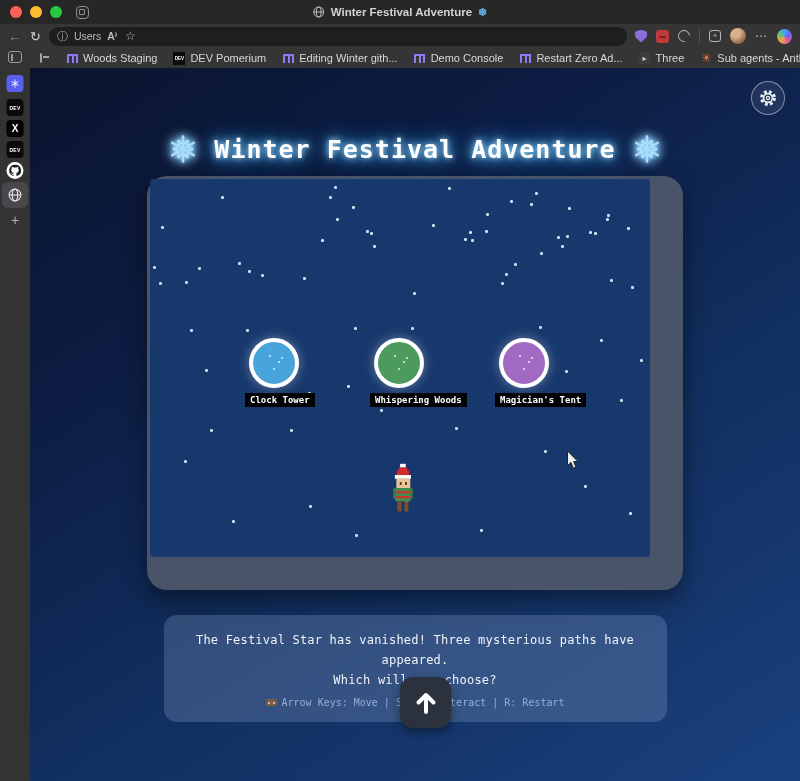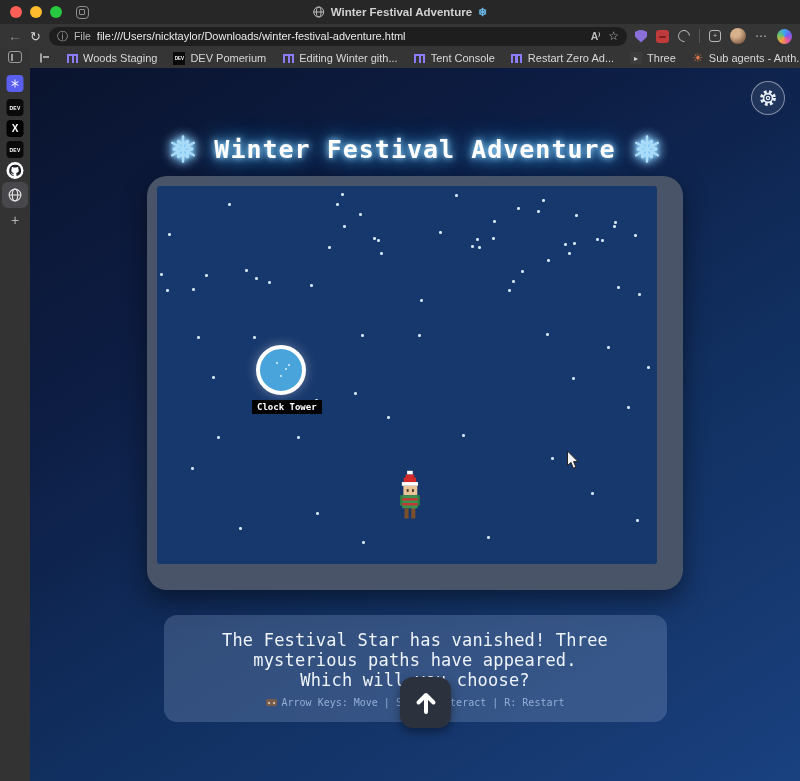--- a/index.html
+++ b/index.html
@@ -81,34 +81,34 @@
           font-family:"DejaVu Sans Mono", monospace; }
   .settings-btn { position:absolute; top:13px; right:15px; width:34px; height:34px; border-radius:50%;
                   border:1.5px solid rgba(255,255,255,.45); background:rgba(255,255,255,.08);
                   display:flex; align-items:center; justify-content:center; }
   .game-title { margin-top:66px; display:flex; align-items:center; justify-content:center; gap:16px; }
   .game-title h1 { color:#ffffff; font-size:25px; font-weight:bold; font-family:"DejaVu Sans Mono", monospace;
                    text-shadow:0 0 6px #9fdcff,0 0 14px #57b8ff,0 0 26px #2f9fe8; letter-spacing:1px; }
   .snowflake { filter:drop-shadow(0 0 6px #57b8ff) drop-shadow(0 0 2px #bfe9ff); }
 
   .game-frame { width:536px; height:414px; margin:12px auto 0; background:#4a5469; border-radius:20px;
-                padding:10px; box-shadow:0 10px 26px rgba(0,0,0,.45); }
+                padding:3px; box-shadow:0 10px 26px rgba(0,0,0,.45); }
   .canvas { position:relative; width:500px; height:378px; background:#17386d; border-radius:3px; overflow:hidden; }
   .star { position:absolute; width:2.5px; height:2.5px; border-radius:50%; background:#dcebfa; opacity:.95; }
   .portal { position:absolute; top:159px; width:58px; text-align:center; }
   .portal-circle { width:50px; height:50px; border-radius:50%; border:4px solid #ffffff; margin:0 auto;
                    position:relative; box-shadow:0 0 12px rgba(255,255,255,.35); }
   .sparkle { position:absolute; width:2px; height:2px; border-radius:50%; background:#fff; opacity:.85; }
   .portal-label { display:inline-block; margin-top:4px; background:#000; color:#fff; font-size:9px;
                   font-weight:bold; padding:2px 5px; white-space:nowrap; font-family:"DejaVu Sans Mono", monospace; }
   .elf { position:absolute; left:237px; top:284px; }
 
   .message-box { width:503px; margin:25px auto 0; background:rgba(150,173,214,.26); border-radius:13px;
                  padding:15px 12px 14px; text-align:center; }
-  .msg-line { color:#eef3fa; font-size:17px; line-height:20px; letter-spacing:.2px; }
+  .msg-line { color:#eef3fa; font-size:12px; line-height:20px; letter-spacing:.2px; }
   .controls-line { margin-top:7px; color:#93aed6; font-size:10px; display:flex; align-items:center;
                    justify-content:center; gap:5px; }
   .gamepad { width:11px; height:7px; border-radius:2px; background:#7a5c4a; position:relative; flex:0 0 auto; }
   .gamepad::before{ content:""; position:absolute; left:2px; top:2.5px; width:2px; height:2px; background:#c9b8a8; }
   .gamepad::after{ content:""; position:absolute; right:2px; top:2.5px; width:2px; height:2px; background:#c9b8a8; }
 
   .up-btn { position:absolute; left:370px; top:609px; width:51px; height:51px; border-radius:13px;
             background:#2b323d; box-shadow:0 4px 10px rgba(0,0,0,.4);
             display:flex; align-items:center; justify-content:center; }
 
@@ -137,22 +137,21 @@
       <span>Winter Festival Adventure</span>
       <span class="snow-small">❄</span>
     </div>
   </div>
 
   <div class="toolbar">
     <span class="nav-btn">←</span>
     <span class="nav-btn reload">↻</span>
     <div class="url-pill">
       <span class="info-ic">ⓘ</span>
-      <span class="scheme">File</span>
-      <span class="url-text">file:///Users/nicktaylor/Downloads/winter-festival-adventure.html</span>
+      <span class="scheme">Users</span>
       <div class="pill-right">
         <span class="ra"><span>A</span><sup>⦆</sup></span>
         <span class="star-ic">☆</span>
       </div>
     </div>
     <div class="tb-icons">
       <span class="shield"></span>
       <span class="redbox"></span>
       <span class="cring"></span>
       <span class="vdiv"></span>
@@ -228,21 +227,21 @@
         <span class="bm">
           <span class="bm-ico">
               <span class="ico-pom"></span>
             </span>
           <span>Editing Winter gith...</span>
         </span>
         <span class="bm">
           <span class="bm-ico">
               <span class="ico-pom"></span>
             </span>
-          <span>Tent Console</span>
+          <span>Demo Console</span>
         </span>
         <span class="bm">
           <span class="bm-ico">
               <span class="ico-pom"></span>
             </span>
           <span>Restart Zero Ad...</span>
         </span>
         <span class="bm">
           <span class="bm-ico">
               <span class="ico-flag">▸</span>
@@ -376,20 +375,38 @@
 
             <div class="portal" style="left:95px">
               <div class="portal-circle" style="background: rgb(74, 164, 220);">
                   <span class="sparkle" style="left: 16px; top: 13px;"></span>
                   <span class="sparkle" style="left: 25px; top: 19px;"></span>
                   <span class="sparkle" style="left: 20px; top: 26px;"></span>
                   <span class="sparkle" style="left: 28px; top: 15px;"></span>
                 </div>
               <span class="portal-label">Clock Tower</span>
             </div>
+            <div class="portal" style="left:220px">
+              <div class="portal-circle" style="background: rgb(77, 154, 94);">
+                  <span class="sparkle" style="left: 16px; top: 13px;"></span>
+                  <span class="sparkle" style="left: 25px; top: 19px;"></span>
+                  <span class="sparkle" style="left: 20px; top: 26px;"></span>
+                  <span class="sparkle" style="left: 28px; top: 15px;"></span>
+                </div>
+              <span class="portal-label">Whispering Woods</span>
+            </div>
+            <div class="portal" style="left:345px">
+              <div class="portal-circle" style="background: rgb(162, 105, 194);">
+                  <span class="sparkle" style="left: 16px; top: 13px;"></span>
+                  <span class="sparkle" style="left: 25px; top: 19px;"></span>
+                  <span class="sparkle" style="left: 20px; top: 26px;"></span>
+                  <span class="sparkle" style="left: 28px; top: 15px;"></span>
+                </div>
+              <span class="portal-label">Magician's Tent</span>
+            </div>
 
             <svg class="elf" width="30" height="56" viewBox="0 0 16 29">
               <rect x="7" y="0" width="3" height="2" fill="#ffffff"></rect>
               <rect x="6.2" y="2" width="4.6" height="2" fill="#d42a2a"></rect>
               <rect x="5.2" y="3.6" width="6.6" height="2.6" fill="#d42a2a"></rect>
               <rect x="4.2" y="6" width="8.6" height="2" fill="#ffffff"></rect>
               <rect x="5" y="8" width="7.4" height="5" fill="#e9c496"></rect>
               <rect x="6.8" y="9.8" width="1" height="1.4" fill="#3a2a20"></rect>
               <rect x="9.6" y="9.8" width="1" height="1.4" fill="#3a2a20"></rect>
               <rect x="3.2" y="13" width="1.6" height="5.6" fill="#2f7a3e"></rect>

